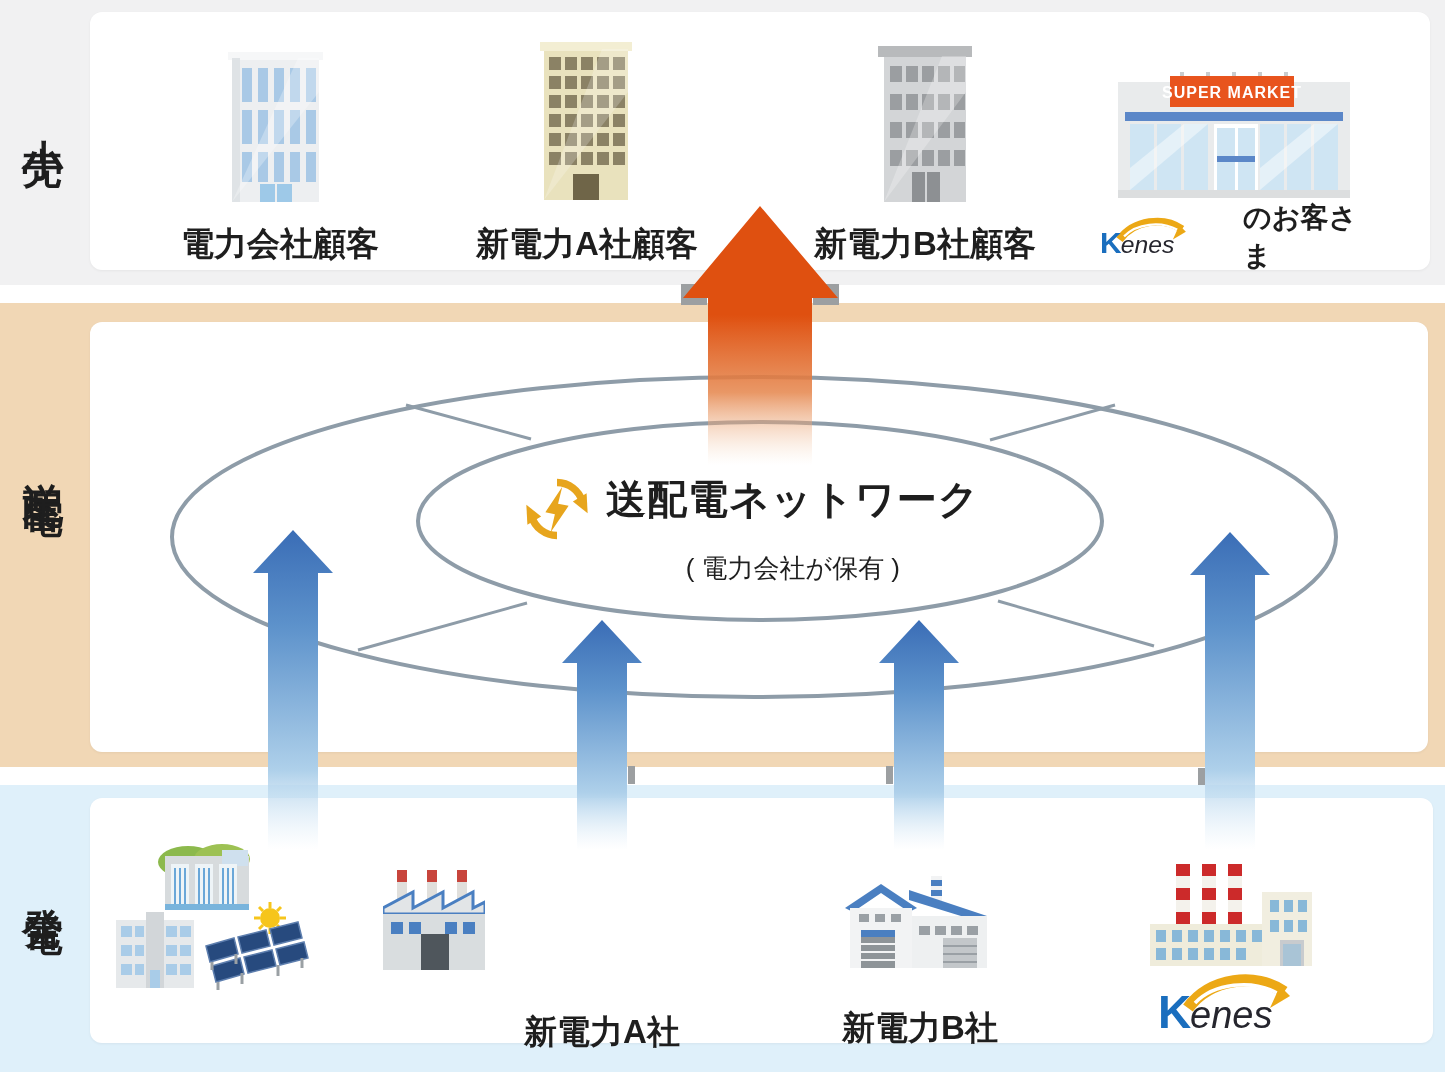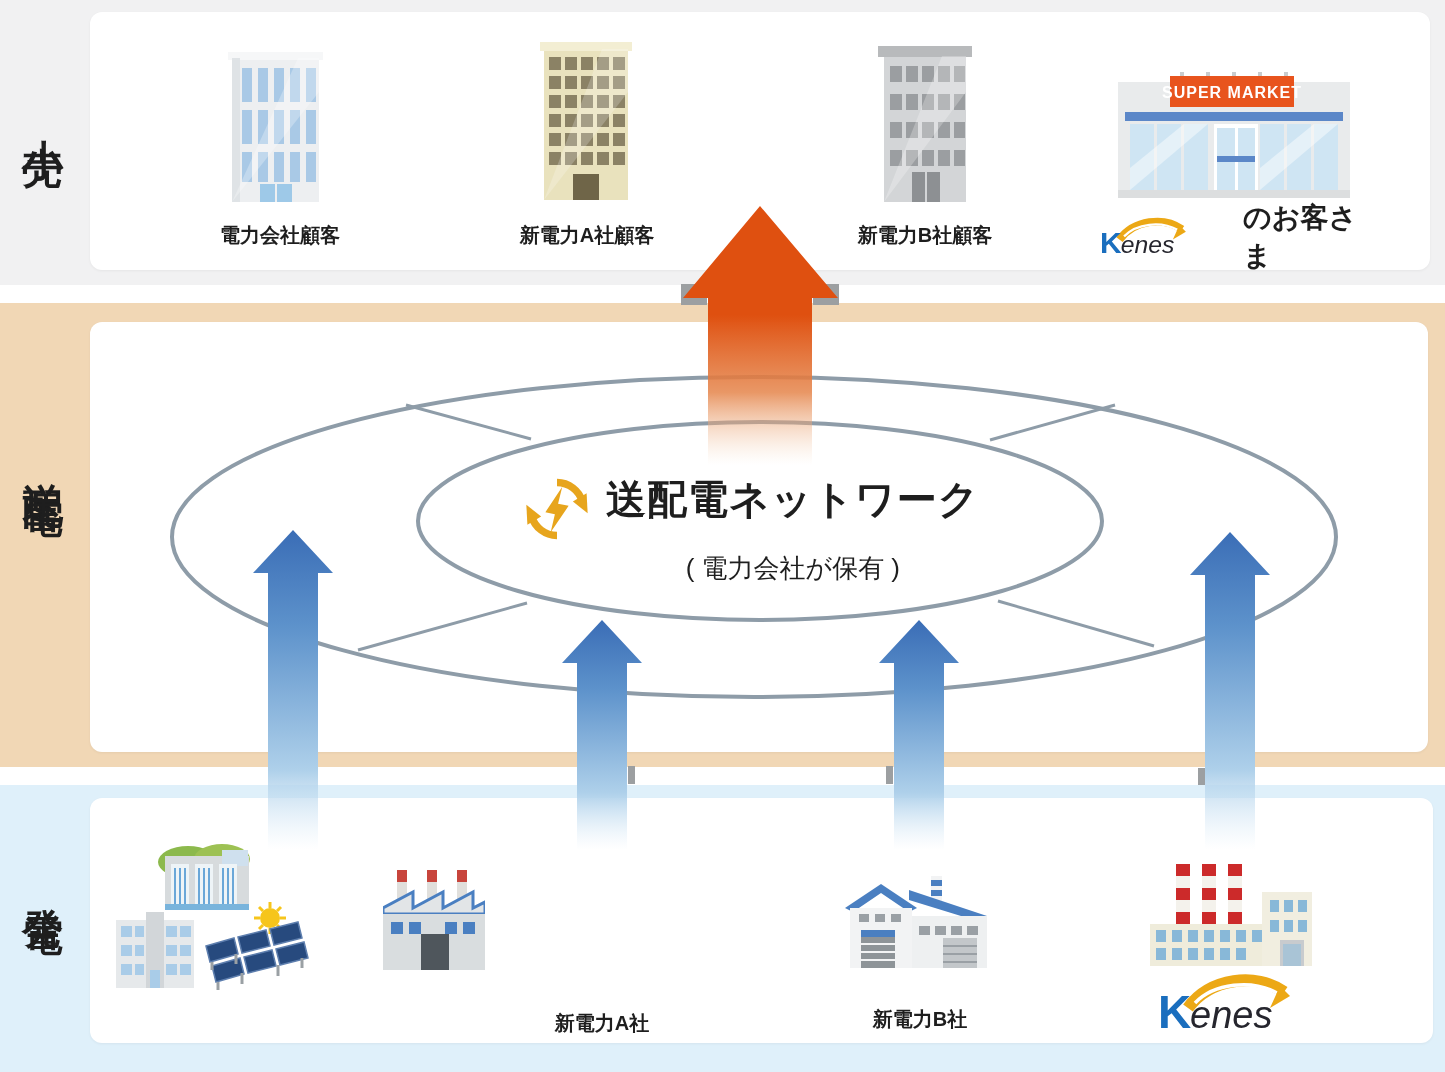--- a/index.html
+++ b/index.html
@@ -3,21 +3,21 @@
 <meta charset="utf-8">
 <style>
   html,body{margin:0;padding:0;background:#fff;}
   #stage{position:relative;width:1445px;height:1072px;overflow:hidden;
          font-family:"Liberation Sans","DejaVu Sans",sans-serif;color:#1e1e1e;}
   .abs{position:absolute;}
   .band{position:absolute;left:0;width:1445px;}
   .panel{position:absolute;background:#fff;border-radius:12px;box-shadow:0 1px 3px rgba(0,0,0,0.05);}
   .vlabel{position:absolute;writing-mode:vertical-rl;text-orientation:upright;
           font-size:41px;font-weight:700;letter-spacing:8px;color:#1e1e1e;line-height:1;}
-  .itemlabel{position:absolute;font-size:20px;font-weight:700;text-align:center;color:#1e1e1e;white-space:nowrap;}
+  .itemlabel{position:absolute;font-size:33px;font-weight:700;text-align:center;color:#1e1e1e;white-space:nowrap;}
   .net-title{font-size:40px;font-weight:700;color:#1e1e1e;letter-spacing:1px;white-space:nowrap;}
   .net-sub{font-size:26px;color:#1e1e1e;text-align:center;margin-top:24px;white-space:nowrap;}
   .kenes-row{position:absolute;display:flex;align-items:center;justify-content:center;gap:4px;}
   .z1{z-index:1}.z2{z-index:2}.z3{z-index:3}.z4{z-index:4}
 </style>
 </head>
 <body>
 
 <div id="stage">
 

